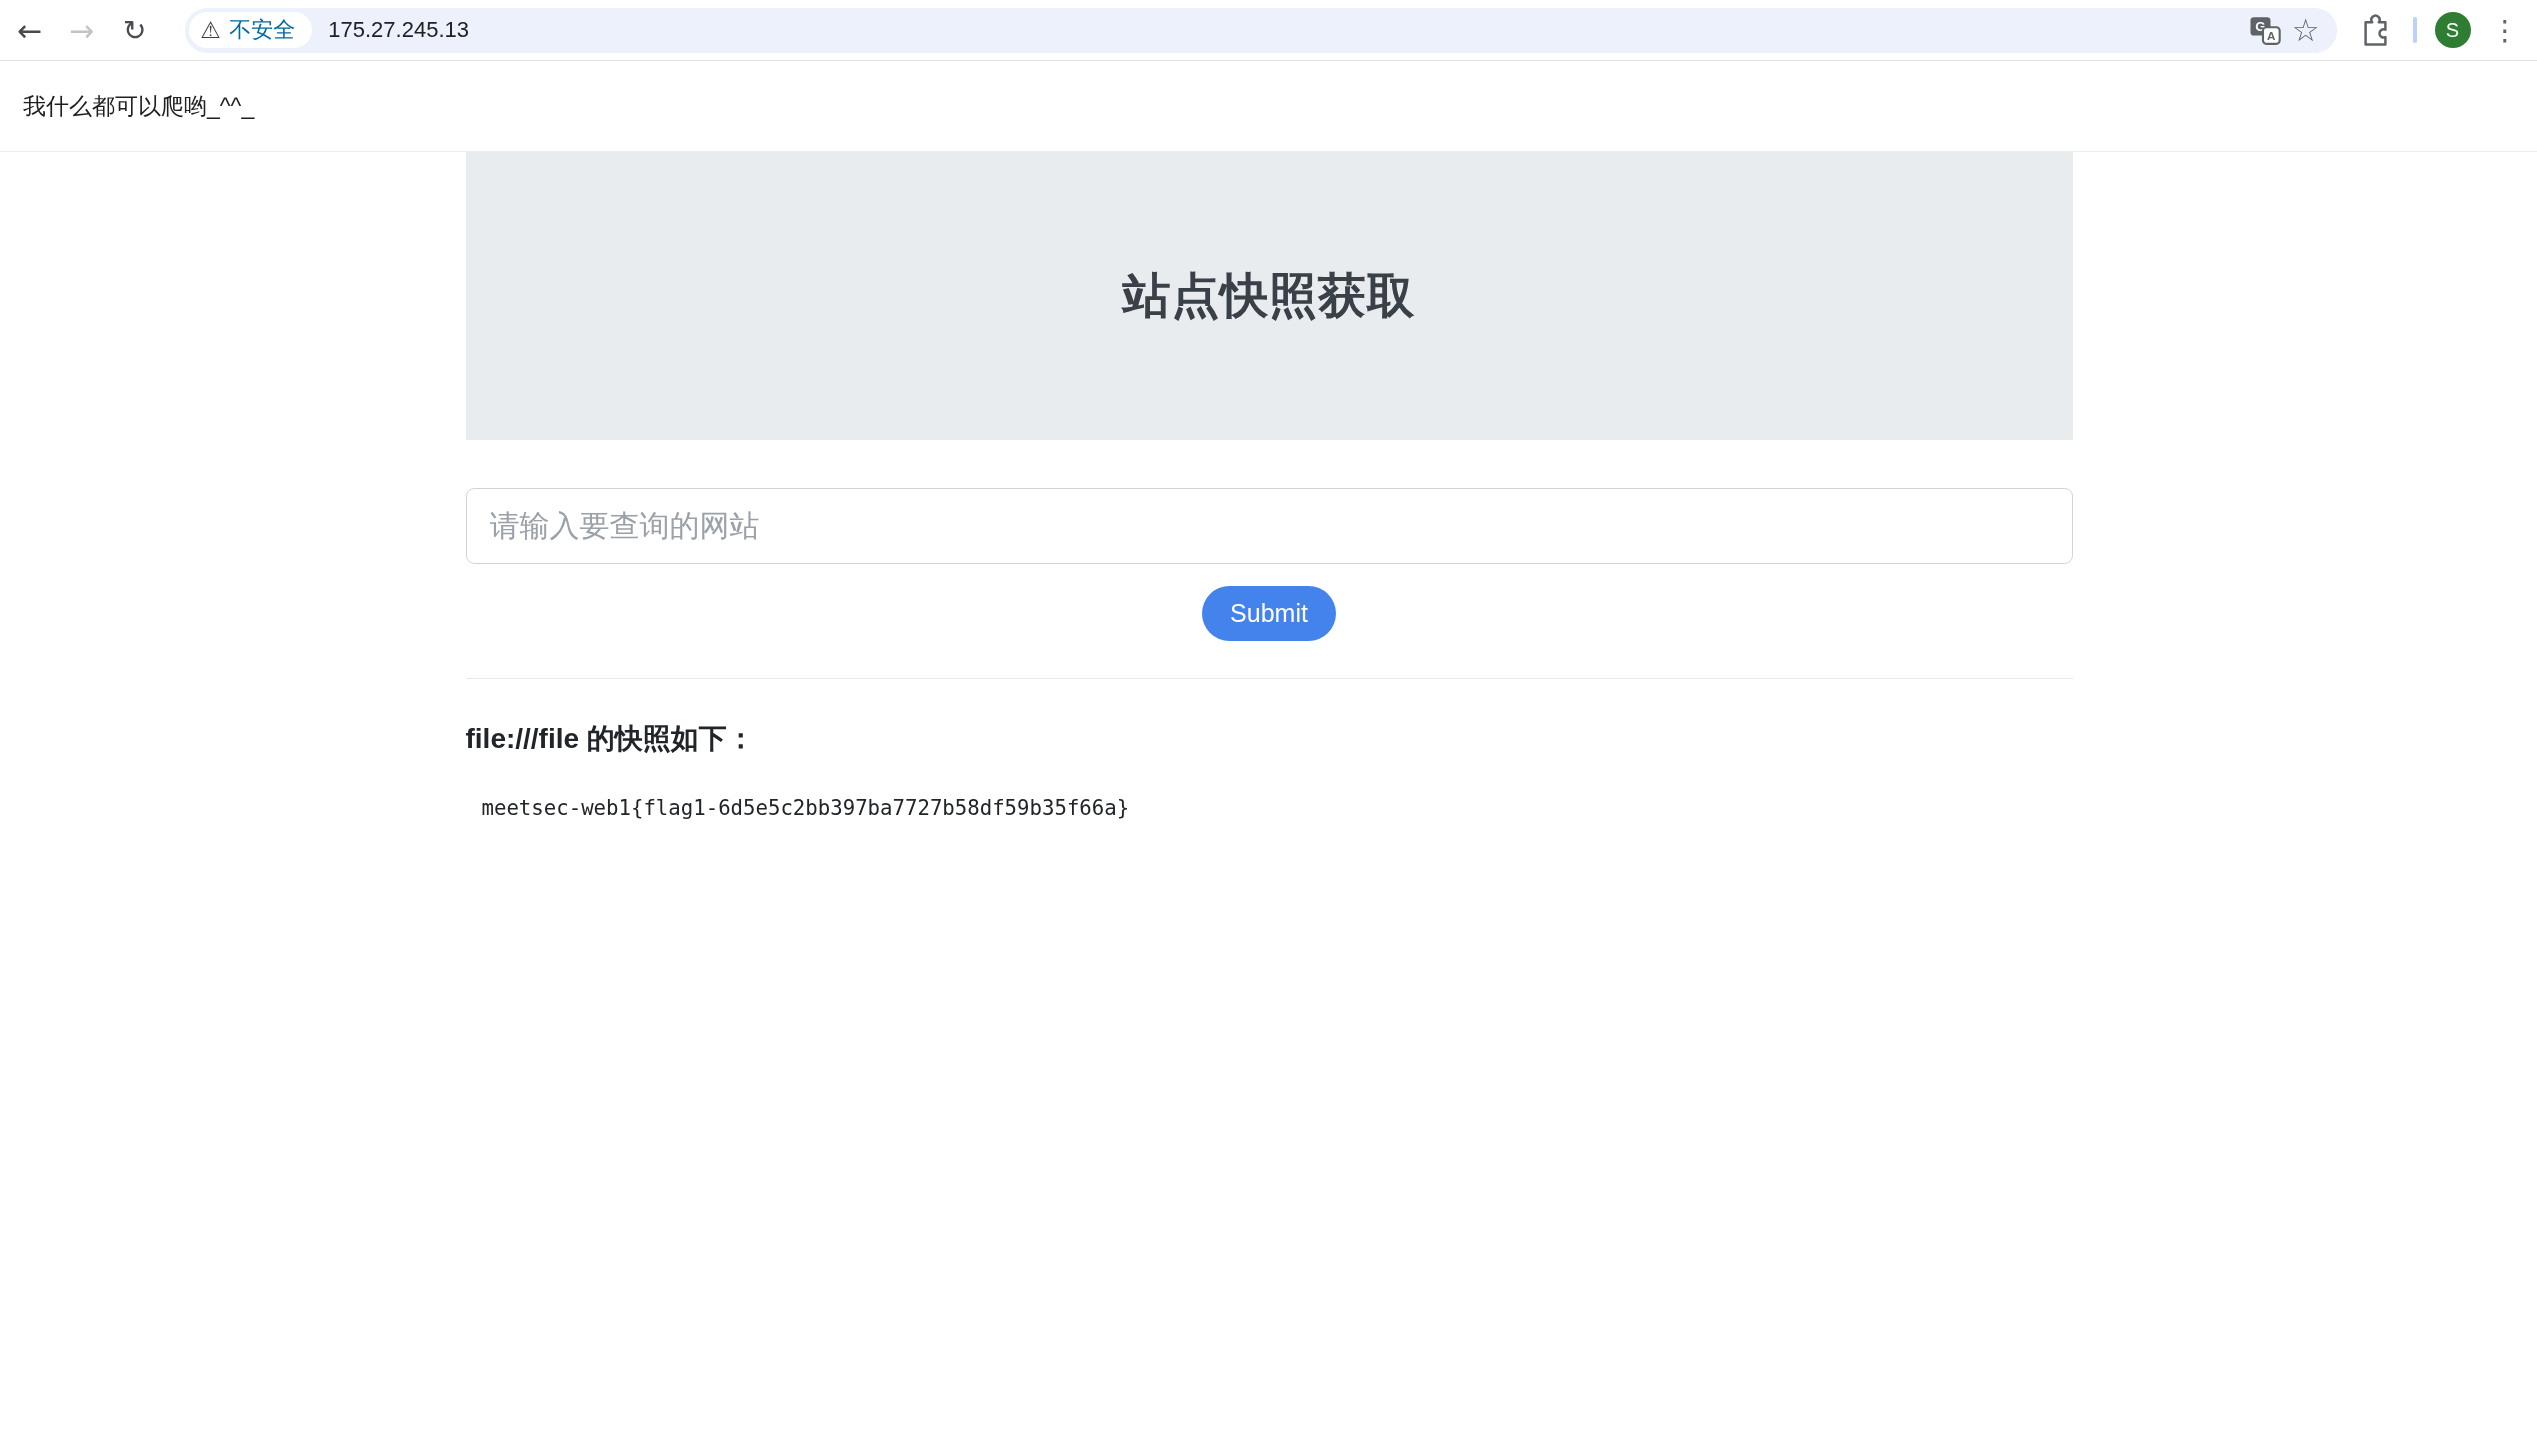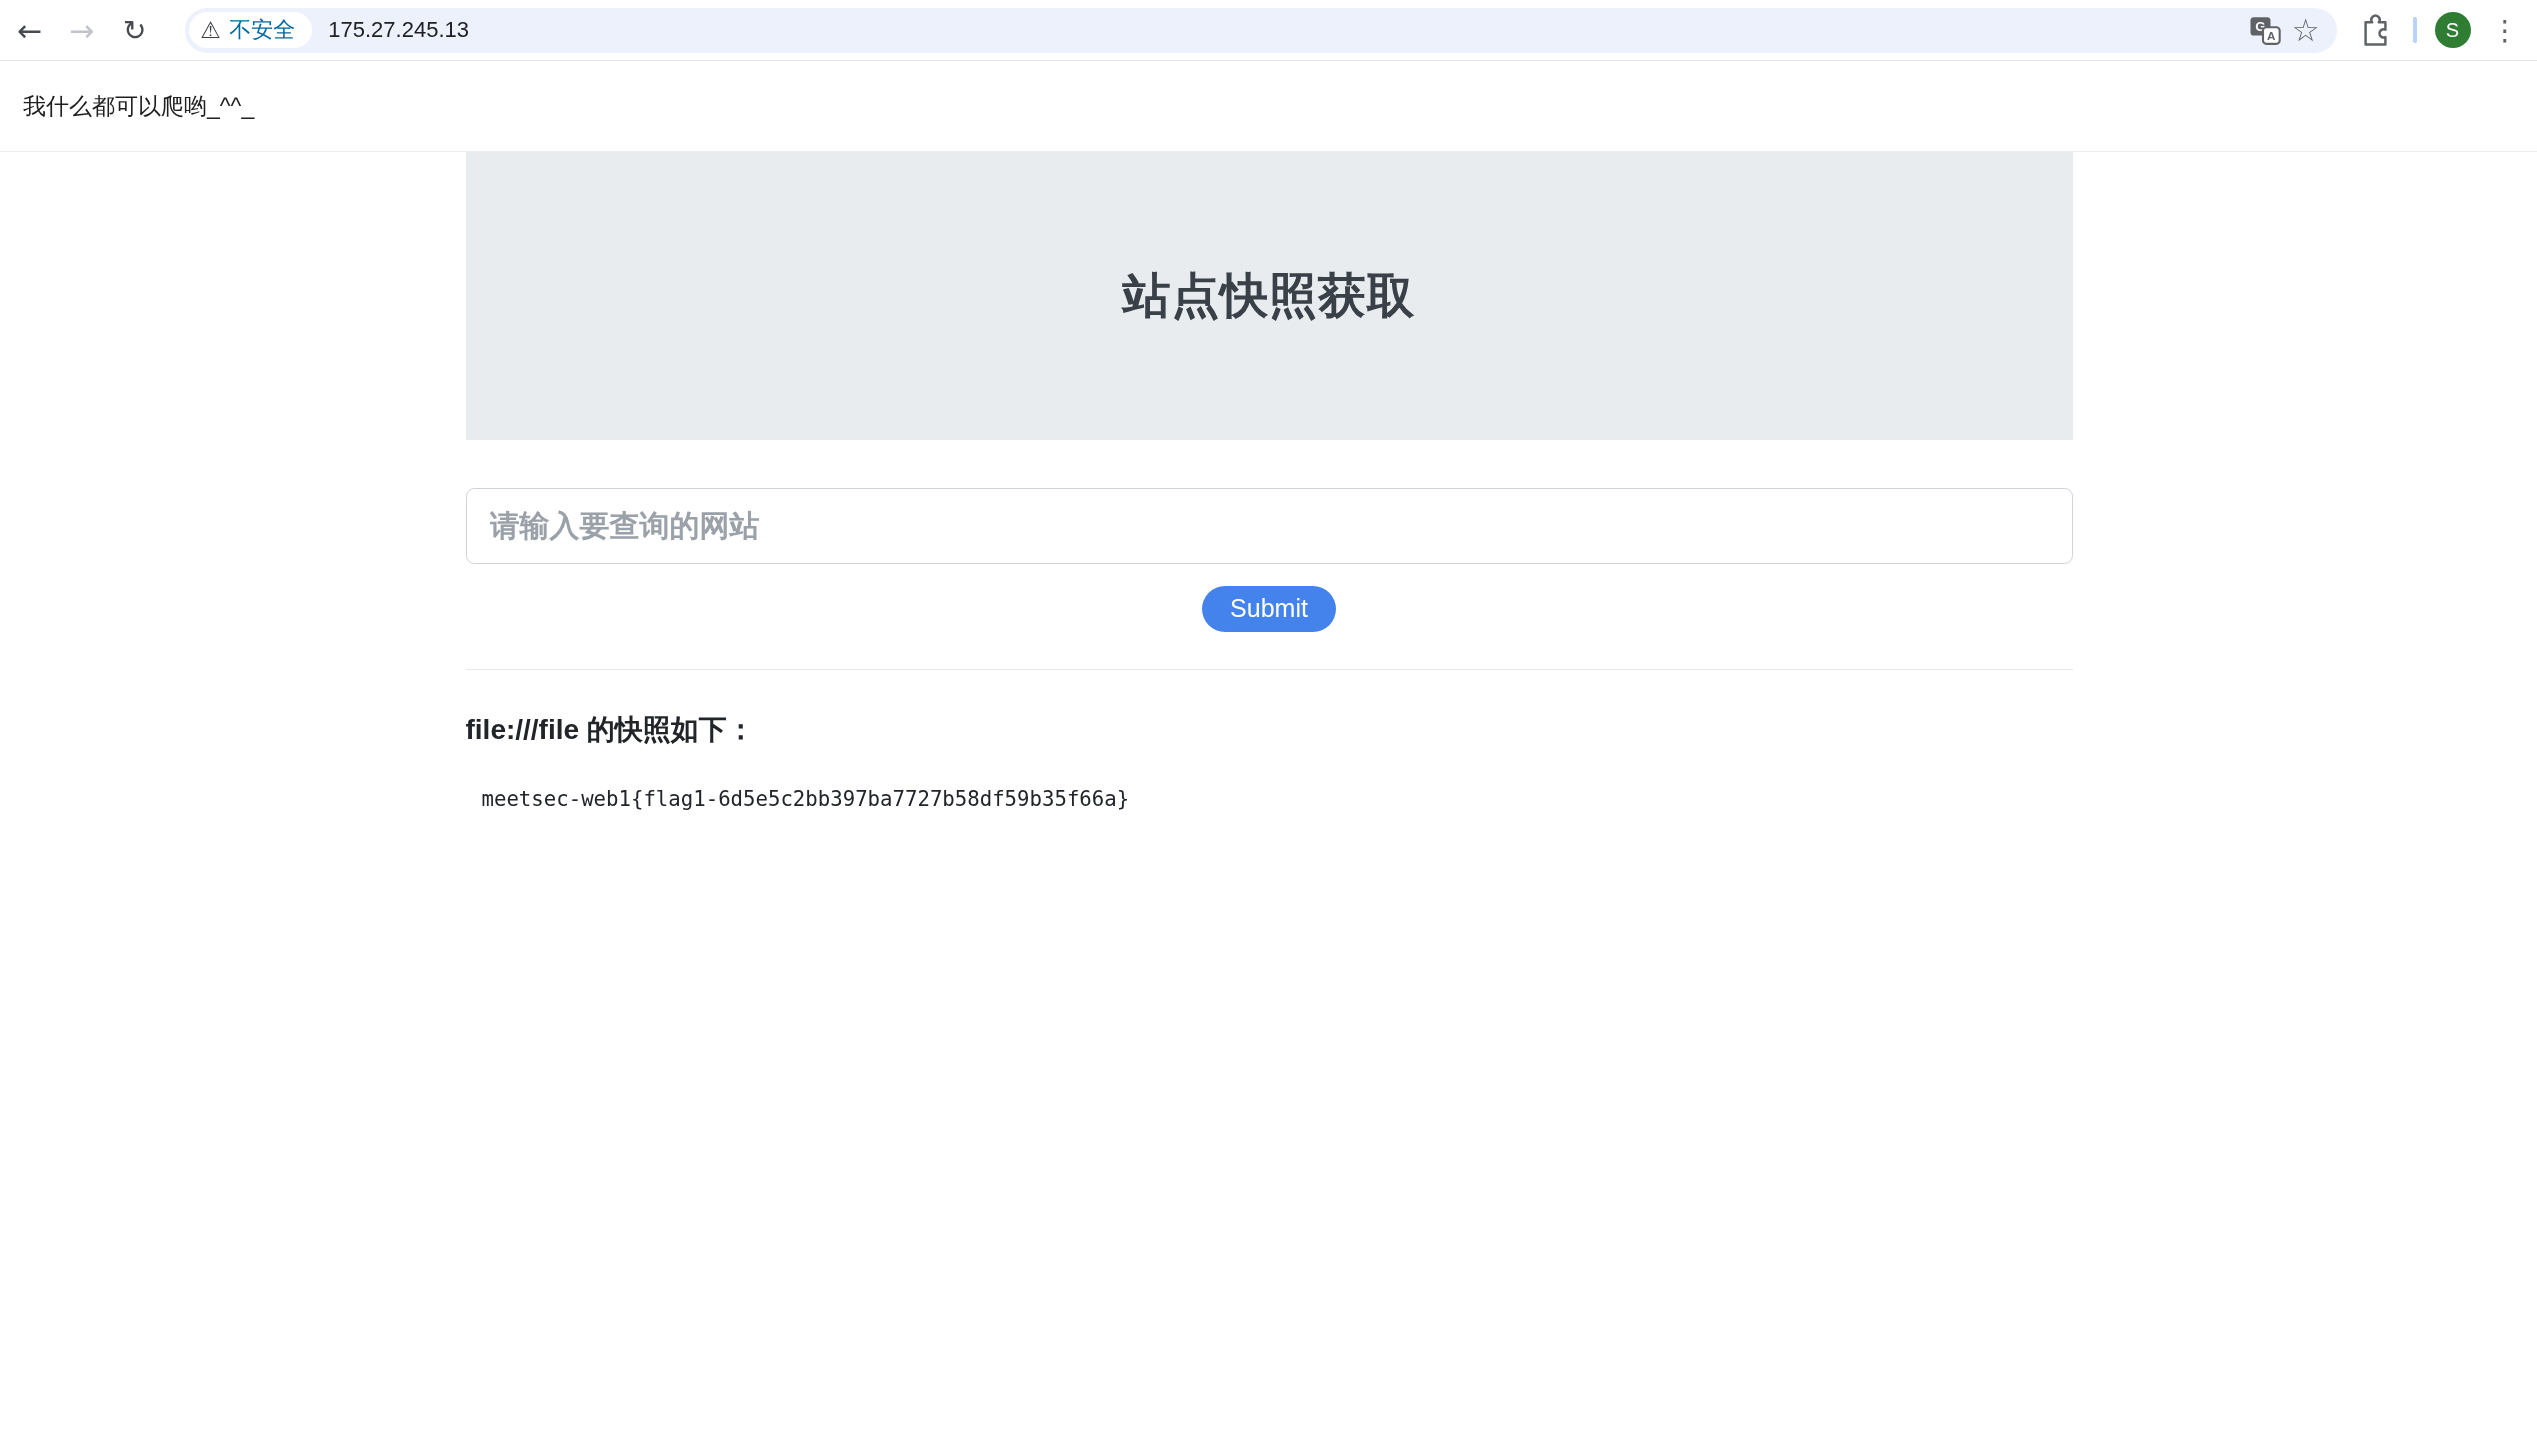--- a/index.html
+++ b/index.html
@@ -43,25 +43,25 @@
   .page-title { font-size:23px; font-weight:400; color:#1f1f1f; }
 
   .container { width:1607px; margin:0 auto; }
   .hero { height:288px; background:var(--hero-bg,#e9ecef); border-radius:0;
     display:flex; align-items:center; justify-content:center; }
   .hero-title { font-size:48px; font-weight:700; color:#394048; letter-spacing:0.8px; }
 
   .url-input { display:block; width:100%; height:76px; margin-top:48px;
     border:1.7px solid #ced4da; border-radius:8.3px; padding:0 23px; font-size:30px;
     color:#212529; background:#ffffff; outline:none;
-    font-family:"Liberation Sans","DejaVu Sans",sans-serif;font-weight:bold; }
+    font-family:"Liberation Sans","DejaVu Sans",sans-serif; }
   .url-input::placeholder { color:#9aa1a8; opacity:1; }
 
   .btn-row { margin-top:21.5px; text-align:center; }
-  .submit-btn { display:inline-block; min-width:114px; height:46px; padding:4px 28px;
+  .submit-btn { display:inline-block; min-width:114px; height:55px; padding:4px 28px;
     border:none; border-radius:28px; background:var(--accent,#4583ec); color:#ffffff;
     font-size:25px; cursor:pointer; font-family:"Liberation Sans","DejaVu Sans",sans-serif; }
 
   .rule { border:none; border-top:1.7px solid #e5e8ea; margin-top:37px; }
 
   .result-heading { margin-top:41px; font-size:28px; font-weight:700; color:#212529; }
   .flag-text { margin-top:38px; font-size:20.7px; color:#212529;
     font-family:"DejaVu Sans Mono","Liberation Mono",monospace;padding-left:16px; }
 </style>
 </head>

